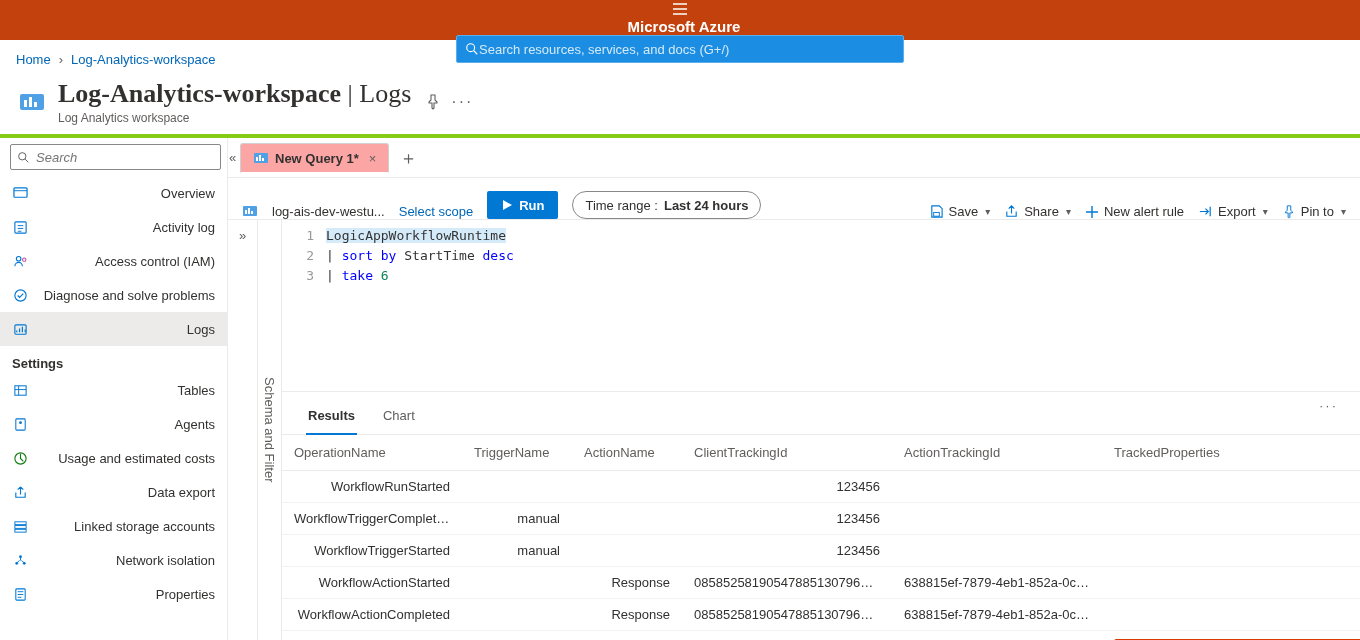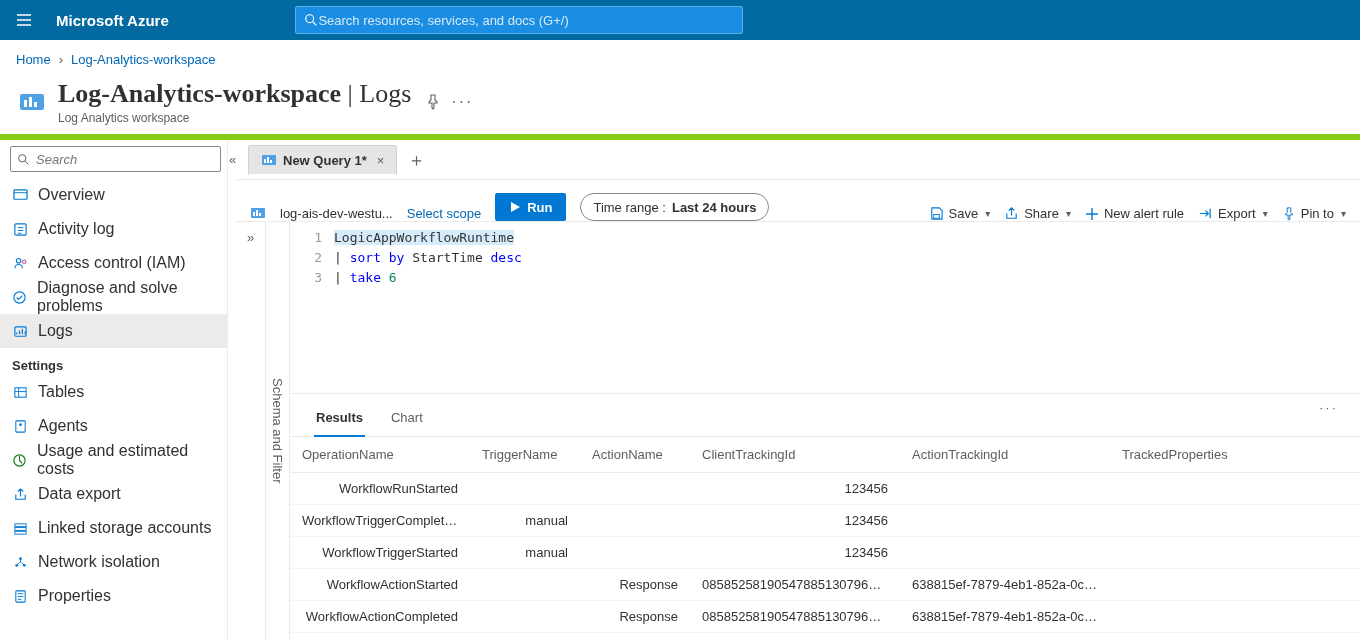--- a/index.html
+++ b/index.html
@@ -1,55 +1,55 @@
 <!DOCTYPE html>
 <html><head>
 <meta charset="utf-8">
 <style>
   * { box-sizing: border-box; margin: 0; padding: 0; }
   html, body { width: 1360px; height: 640px; font-family: "Segoe UI", Arial, sans-serif; font-size: 13px; color: #323130; background: #fff; overflow: hidden; }
   
-  .topbar { height: 40px; background: #0369a1; display: flex; align-items: center; color: #fff; }
+  .topbar { height: 40px; background: #c2410c; display: flex; align-items: center; color: #fff; flex-direction: column; }
   .hamburger { width: 48px; display:flex; justify-content:center; }
   .brand { font-weight: 600; font-size: 15px; margin-left: 8px; }
   .search-wrap { margin-left: auto; margin-right: auto; }
   .search-box { display:flex; align-items:center; width: 448px; height: 28px; background: #1b8de2; border: 1px solid #59aeeb; border-radius: 2px; padding: 0 8px; color: #e6f2fb; }
   .search-box input { flex:1; background: transparent; border:none; color:#fff; outline:none; font-size:13px; }
   .search-box input::placeholder { color:#d5eaf9; }
   .topbar .spacer-right { width: 490px; }
   
   .breadcrumb-row { height: 38px; display:flex; align-items:center; padding-left: 16px; gap: 8px; font-size: 13px; }
   .breadcrumb-row a { color:#0067b8; text-decoration:none; }
   .breadcrumb-row .sep { color:#605e5c; }
   
   .page-header { display:flex; align-items:center; padding: 0 16px 8px 16px; height: 56px; }
   .ph-icon { width: 32px; height:32px; margin-right: 10px; display:flex; align-items:center; justify-content:center; }
   .ph-title { font-size: 26px; font-weight: 600; font-family: Liberation Serif, serif; }
   .ph-title .light { font-weight: 400; color:#323130; }
   .ph-sub { font-size: 12px; color:#605e5c; margin-top: 2px; }
   .ph-pin { margin-left: 14px; color:#605e5c; cursor:pointer; }
   .ph-more { margin-left: 10px; color:#605e5c; cursor:pointer; font-size:16px; letter-spacing:2px; }
   
-  .layout { display:flex; height: calc(640px - 40px - 38px - 56px); border-top: 6px solid #84cc16; gap: 8px; }
+  .layout { display:flex; height: calc(640px - 40px - 38px - 56px); border-top: 4px solid #84cc16; }
   
   .sidebar { width: 228px; border-right: 1px solid #edebe9; display:flex; flex-direction:column; background:#fff; position: relative; }
   .sb-searchrow { display:flex; align-items:center; padding: 6px 10px; gap: 8px; }
   .sb-search { flex:1; display:flex; align-items:center; border:1px solid #8a8886; border-radius:2px; height:26px; padding:0 6px; gap:6px; color:#605e5c; }
   .sb-search input { border:none; outline:none; flex:1; font-size:13px; font-style:italic; color:#605e5c; }
   .sb-collapse { color:#605e5c; cursor:pointer; }
   .sb-list { overflow-y:auto; flex:1; }
-  .sb-item { display:flex; align-items:center; height:34px; padding:0 12px; gap:10px; cursor:pointer; font-size:16px; }
+  .sb-item { display:flex; align-items:center; height:34px; padding:0 12px; gap:10px; cursor:pointer; font-size:13px;justify-content:space-between; }
   .sb-item.selected { background:#edebe9; }
   .sb-item .ic { width:16px; height:16px; display:flex; align-items:center; justify-content:center; color:#0078d4; }
   .sb-section { padding: 10px 12px 2px; font-weight:600; font-size:13px; color:#323130; }
   
   .rightpane { flex:1; display:flex; flex-direction:column; position:relative; min-width:0; }
   
   .tabstrip { display:flex; align-items:center; height:40px; padding-left: 12px; border-bottom:1px solid #edebe9; gap:0; }
-  .querytab { display:flex; align-items:center; gap:6px; padding: 6px 12px; border:1px solid #d2d0ce; border-bottom-color:#fff; border-radius: 3px 3px 0 0; background:#e5e5e5; margin-bottom:-1px; }
+  .querytab { display:flex; align-items:center; gap:6px; padding: 6px 12px; border:1px solid #d2d0ce; border-bottom-color:#fff; border-radius: 3px 3px 0 0; background:#fca5a5; margin-bottom:-1px; }
   .querytab .close { color:#605e5c; cursor:pointer; margin-left:4px; }
   .addtab { margin-left: 10px; color:#605e5c; cursor:pointer; font-size:18px; }
   
   .toolbar { display:flex; align-items:flex-end; height:42px; padding: 0 14px; gap: 14px; border-bottom:1px solid #edebe9; }
   .scope-name { color:#323130; max-width:160px; white-space:nowrap; overflow:hidden; text-overflow:ellipsis; }
   .scope-link { color:#0067b8; cursor:pointer; }
   .run-btn { display:flex; align-items:center; gap:6px; background:#0078d4; color:#fff; border:none; border-radius:2px; height:28px; padding:0 14px; font-size:13px; font-weight:600; cursor:pointer; }
   .timerange { display:flex; align-items:center; gap:6px; border:1px solid #8a8886; border-radius:14px; padding: 3px 12px; height:28px; cursor:pointer; }
   .tb-act { display:flex; align-items:center; gap:5px; color:#323130; cursor:pointer; }
   .tb-act .ic { color:#0078d4; }

